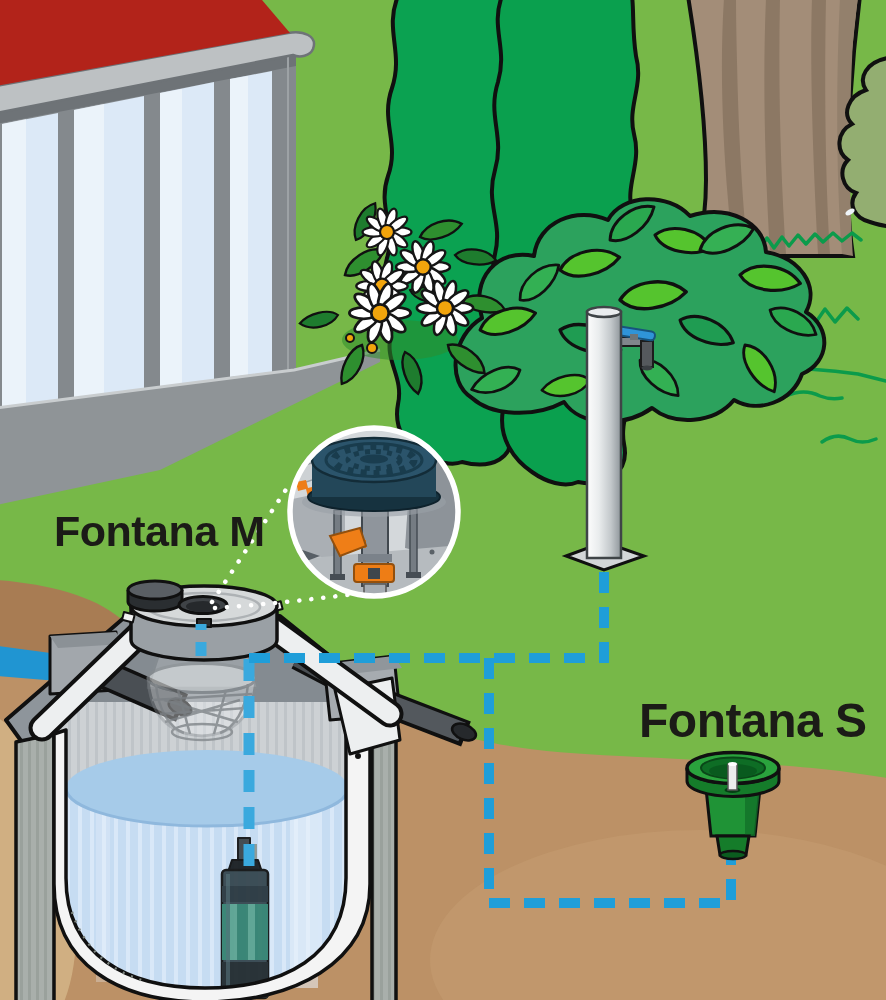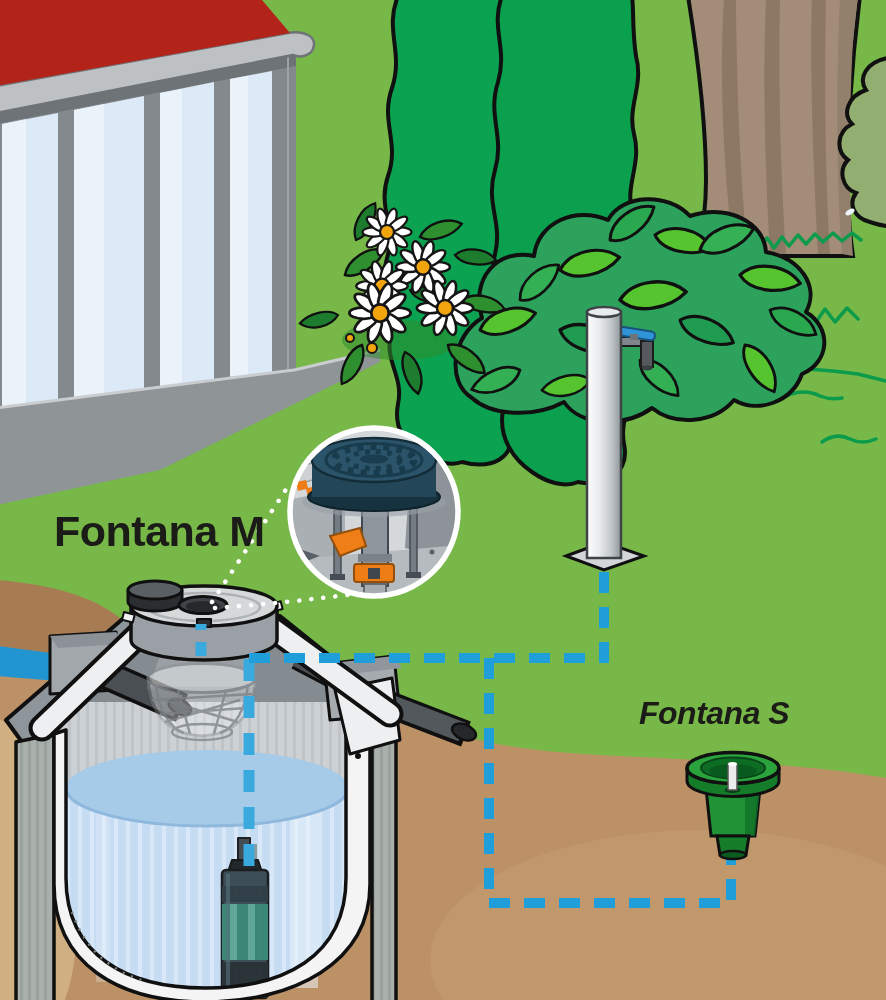--- a/index.html
+++ b/index.html
@@ -3,21 +3,21 @@
 <meta charset="utf-8">
 <style>
   html,body{margin:0;padding:0;background:#ffffff;}
   .stage{position:relative;width:886px;height:1000px;overflow:hidden;background:#77b848;
          font-family:"Liberation Sans",sans-serif;padding-left:32px;}
   .stage svg{position:absolute;left:0;top:0;display:block;}
   .plabel{position:absolute;font-weight:700;color:#1b1b17;letter-spacing:-0.5px;
           white-space:nowrap;line-height:1;}
   #lab-m{left:54px;top:510px;font-size:43px;}
   #lab-l{left:647px;top:486px;font-size:40px;}
-  #lab-s{left:639px;top:697px;font-size:32px;font-style:italic;}
+  #lab-s{left:639px;top:697px;font-size:48px;}
 </style>
 </head>
 <body>
 
 <div class="stage">
 <svg width="886" height="1000" viewBox="0 0 886 1000">
 <defs>
   <pattern id="pTank" width="9" height="10" patternUnits="userSpaceOnUse">
     <rect width="9" height="10" fill="#cdd1d4"></rect>
           <rect x="5" width="3" height="10" fill="#bfc4c8"></rect>

